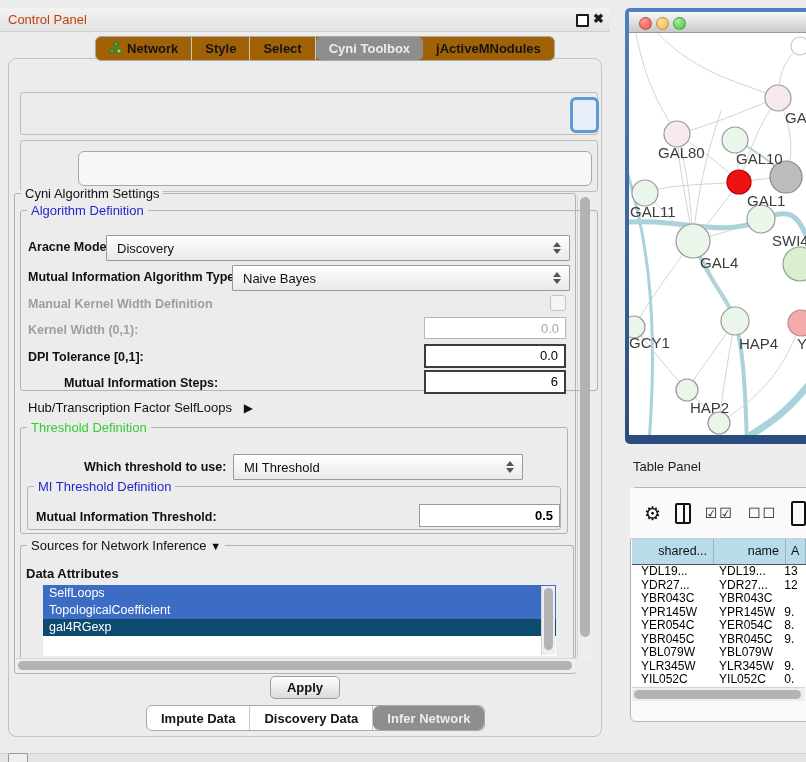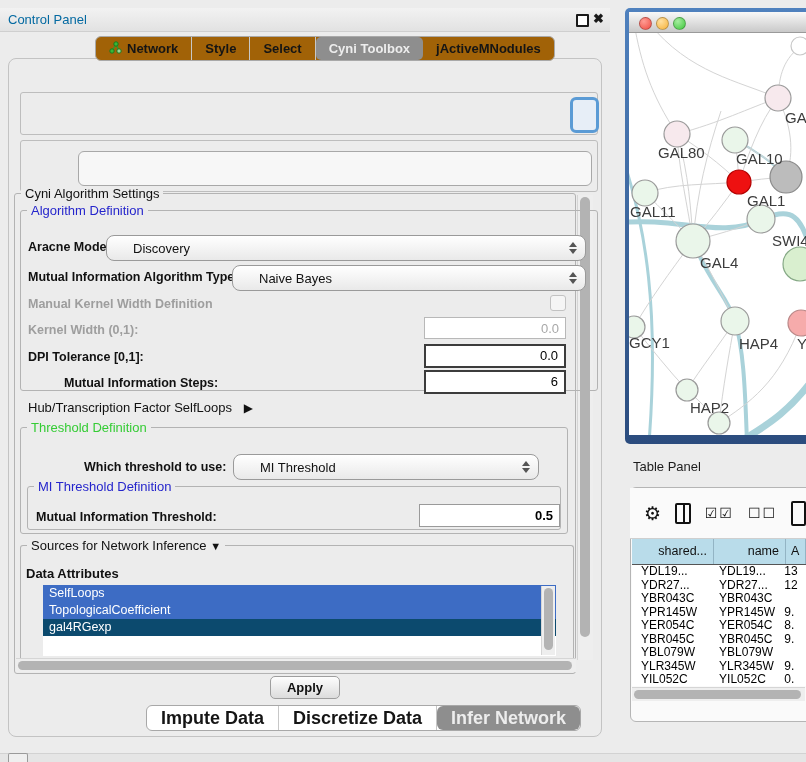--- a/index.html
+++ b/index.html
@@ -2,21 +2,21 @@
 <html><head>
 <meta charset="utf-8">
 <style>
   html,body{margin:0;padding:0;}
   body{font-family:"Liberation Sans",sans-serif;background:#ececec;}
   #screen{position:relative;width:806px;height:762px;background:#ececec;overflow:hidden;}
   .abs{position:absolute;}
 
   
   #cp-titlebar{left:0;top:8px;width:610px;height:23px;background:linear-gradient(#f2f2f2,#e2e2e2);border-bottom:1px solid #cfcfcf;}
-  #cp-title{left:8px;top:12px;font-size:13px;color:#0369a1;}
+  #cp-title{left:8px;top:12px;font-size:13px;color:#c2410c;}
   #cp-float{left:576px;top:14px;width:9px;height:9px;border:2px solid #1a1a1a;border-radius:1px;background:#fff;}
   #cp-close{left:593px;top:11px;font-size:13px;font-weight:bold;color:#1a1a1a;}
   #cp-body{left:8px;top:58px;width:592px;height:677px;border:1px solid #c3c3c3;border-radius:8px;background:#ececec;}
 
   
   #tabbar{left:95px;top:36px;height:23px;display:flex;background:#a16207;border:1px solid #a9a9a9;border-radius:6px;overflow:hidden;}
   .tab{display:flex;align-items:center;justify-content:center;padding:0 13px;font-size:13px;font-weight:bold;color:#151515;border-right:1px solid #c7c7c7;white-space:nowrap;}
   .tab:last-child{border-right:none;}
   .tab.sel{background:#8e8e8e;color:#ededed;border-right:none;border-radius:5px;}
   .tab .nicon{margin-right:5px;}
@@ -32,21 +32,21 @@
   .dd-item{height:16px;line-height:16px;font-size:13px;color:#000;padding-left:4px;white-space:nowrap;}
   .dd-item.bold{font-weight:bold;}
 
   
   .group{border:1px solid #b3b3b3;border-radius:3px;}
   .gtitle{position:absolute;top:-8px;left:6px;background:#ececec;padding:0 4px;font-size:13px;color:#111;white-space:nowrap;}
   .lbl{font-size:12.5px;font-weight:bold;color:#111;white-space:nowrap;}
   .lbl.dis{color:#9e9e9e;}
 
   
-  .combo{background:linear-gradient(#ffffff,#e9e9e9);border:1px solid #9a9a9a;border-radius:8px;display:flex;align-items:center;padding-left:16px;}
+  .combo{background:linear-gradient(#ffffff,#e9e9e9);border:1px solid #9a9a9a;border-radius:1px;display:flex;align-items:center;}
   .combo .cval{flex:1;font-size:13px;color:#111;padding-left:10px;}
   .spin{width:14px;display:flex;flex-direction:column;align-items:center;gap:2px;margin-right:5px;}
   .tri-up{width:0;height:0;border-left:4px solid transparent;border-right:4px solid transparent;border-bottom:5px solid #555;}
   .tri-dn{width:0;height:0;border-left:4px solid transparent;border-right:4px solid transparent;border-top:5px solid #555;}
 
   
   .nfield{background:#fff;font-size:13px;text-align:right;padding-right:6px;box-sizing:border-box;line-height:22px;}
   .nfield.en{border:2px solid #3c3c3c;}
   .nfield.dis{border:1px solid #b8b8b8;color:#a8a8a8;}
 
@@ -57,21 +57,21 @@
   .sb-h{background:#eeeeee;border-top:1px solid #d5d5d5;}
   .thumb{background:#b3b3b3;border-radius:6px;}
 
   
   #attr-list{left:43px;top:585px;width:513px;height:71px;background:#fff;overflow:hidden;}
   .attr-item{height:17px;line-height:17px;font-size:12.5px;color:#fff;padding-left:6px;}
 
   
   #apply-btn{left:270px;top:676px;width:68px;height:21px;border:1px solid #9e9e9e;border-radius:5px;background:linear-gradient(#fdfdfd,#dcdcdc);font-size:13px;font-weight:bold;color:#111;text-align:center;line-height:21px;}
   #btabs{left:146px;top:705px;height:24px;display:flex;background:#fff;border:1px solid #a8a8a8;border-radius:6px;overflow:hidden;}
-  .btab{display:flex;align-items:center;padding:4px 14px;font-size:18px;font-weight:bold;color:#151515;border-right:1px solid #c7c7c7;white-space:nowrap;}
+  .btab{display:flex;align-items:center;padding:4px 14px;font-size:13px;font-weight:bold;color:#151515;border-right:1px solid #c7c7c7;white-space:nowrap;}
   .btab:last-child{border-right:none;}
   .btab.sel{background:#8e8e8e;color:#ededed;border-radius:6px;}
 
   
   #bottom-strip{left:0;top:753px;width:806px;height:9px;background:#e5e5e5;border-top:1px solid #d2d2d2;}
   #bottom-mini{left:8px;top:753px;width:18px;height:9px;border:1px solid #9a9a9a;border-bottom:none;background:#efefef;border-radius:2px 2px 0 0;}
 
   
   #net-win{left:625px;top:8px;width:181px;height:436px;background:linear-gradient(#4f81be,#2b4c7e);border-radius:5px 0 0 5px;}
   #net-titlebar{left:629px;top:12px;width:177px;height:20px;background:linear-gradient(#f8f8f8,#c9c9c9);border-bottom:1px solid #9a9a9a;}
@@ -218,21 +218,21 @@
   <div class="abs sb-h" style="left:16px;top:658px;width:560px;height:13px;">
     <div class="thumb" style="position:absolute;left:2px;top:2px;width:554px;height:9px;"></div>
   </div>
 
   <div class="abs" id="apply-btn">Apply</div>
   <div class="abs" id="btabs">
     <div class="btab">
         <span>Impute Data</span>
       </div>
     <div class="btab">
-        <span>Discretize Data</span>
+        <span>Discovery Data</span>
       </div>
     <div class="btab sel">
         <span>Infer Network</span>
       </div>
   </div>
 
   <div class="abs" id="bottom-strip"></div>
   <div class="abs" id="bottom-mini"></div>
 
   <div class="abs" id="net-win"></div>

